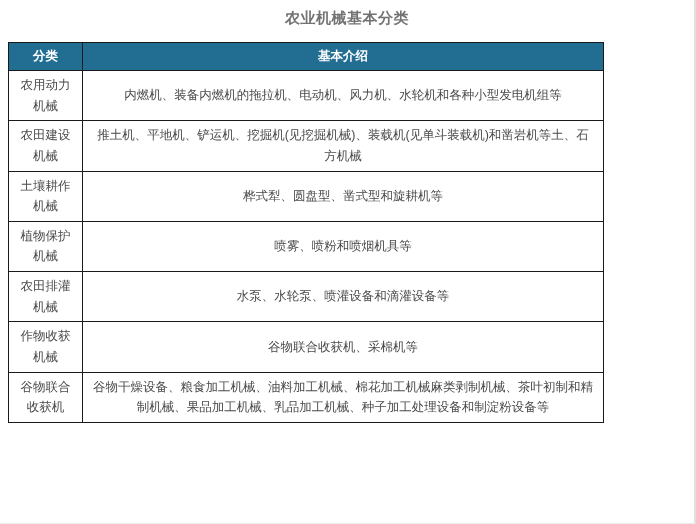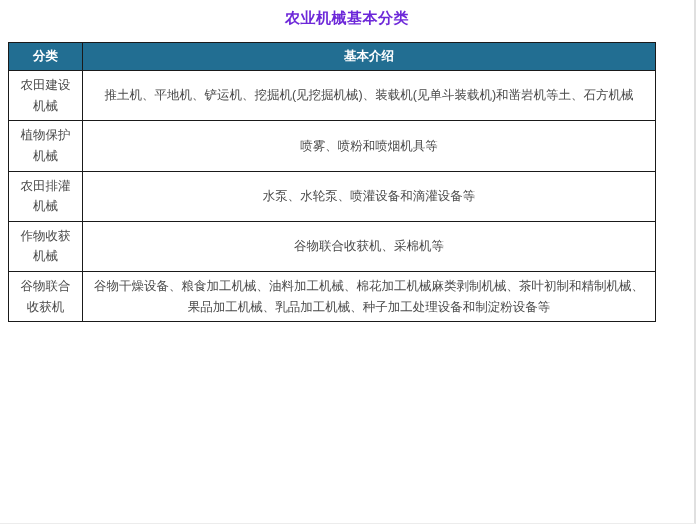--- a/index.html
+++ b/index.html
@@ -13,27 +13,27 @@
     position: relative;
     width: 696px; height: 524px;
     border-right: 2px solid #e0e0e0;
     border-bottom: 1px solid #ececec;
   }
   .page-title {
     text-align: center;
     padding-top: 9px;
     font-size: 15px;
     font-weight: bold;
-    color: #6d28d9;
+    color: #737373;
     letter-spacing: 0.5px;
   }
   table.class-table {
     border-collapse: collapse;
     table-layout: fixed;
-    width: 648px;
+    width: 596px;
     margin: 14px 0 0 8px;
     border: 1px solid #1a1a1a;
   }
   .class-table th, .class-table td {
     border: 1px solid #1a1a1a;
     text-align: center;
     vertical-align: middle;
   }
   .class-table th {
     background: #226e92;
@@ -70,23 +70,31 @@
       <col class="desc-col">
     </colgroup>
     <thead>
       <tr>
         <th>分类</th>
         <th>基本介绍</th>
       </tr>
     </thead>
     <tbody id="table-body">
 
+    <tr style="">
+        <td class="cat-cell">农用动力机械</td>
+        <td class="desc-cell">内燃机、装备内燃机的拖拉机、电动机、风力机、水轮机和各种小型发电机组等</td>
+      </tr>
         <tr style="">
         <td class="cat-cell">农田建设机械</td>
         <td class="desc-cell">推土机、平地机、铲运机、挖掘机(见挖掘机械)、装载机(见单斗装载机)和凿岩机等土、石方机械</td>
+      </tr>
+        <tr style="">
+        <td class="cat-cell">土壤耕作机械</td>
+        <td class="desc-cell">桦式犁、圆盘型、凿式型和旋耕机等</td>
       </tr>
         <tr style="">
         <td class="cat-cell">植物保护机械</td>
         <td class="desc-cell">喷雾、喷粉和喷烟机具等</td>
       </tr>
         <tr style="">
         <td class="cat-cell">农田排灌机械</td>
         <td class="desc-cell">水泵、水轮泵、喷灌设备和滴灌设备等</td>
       </tr>
         <tr style="">

